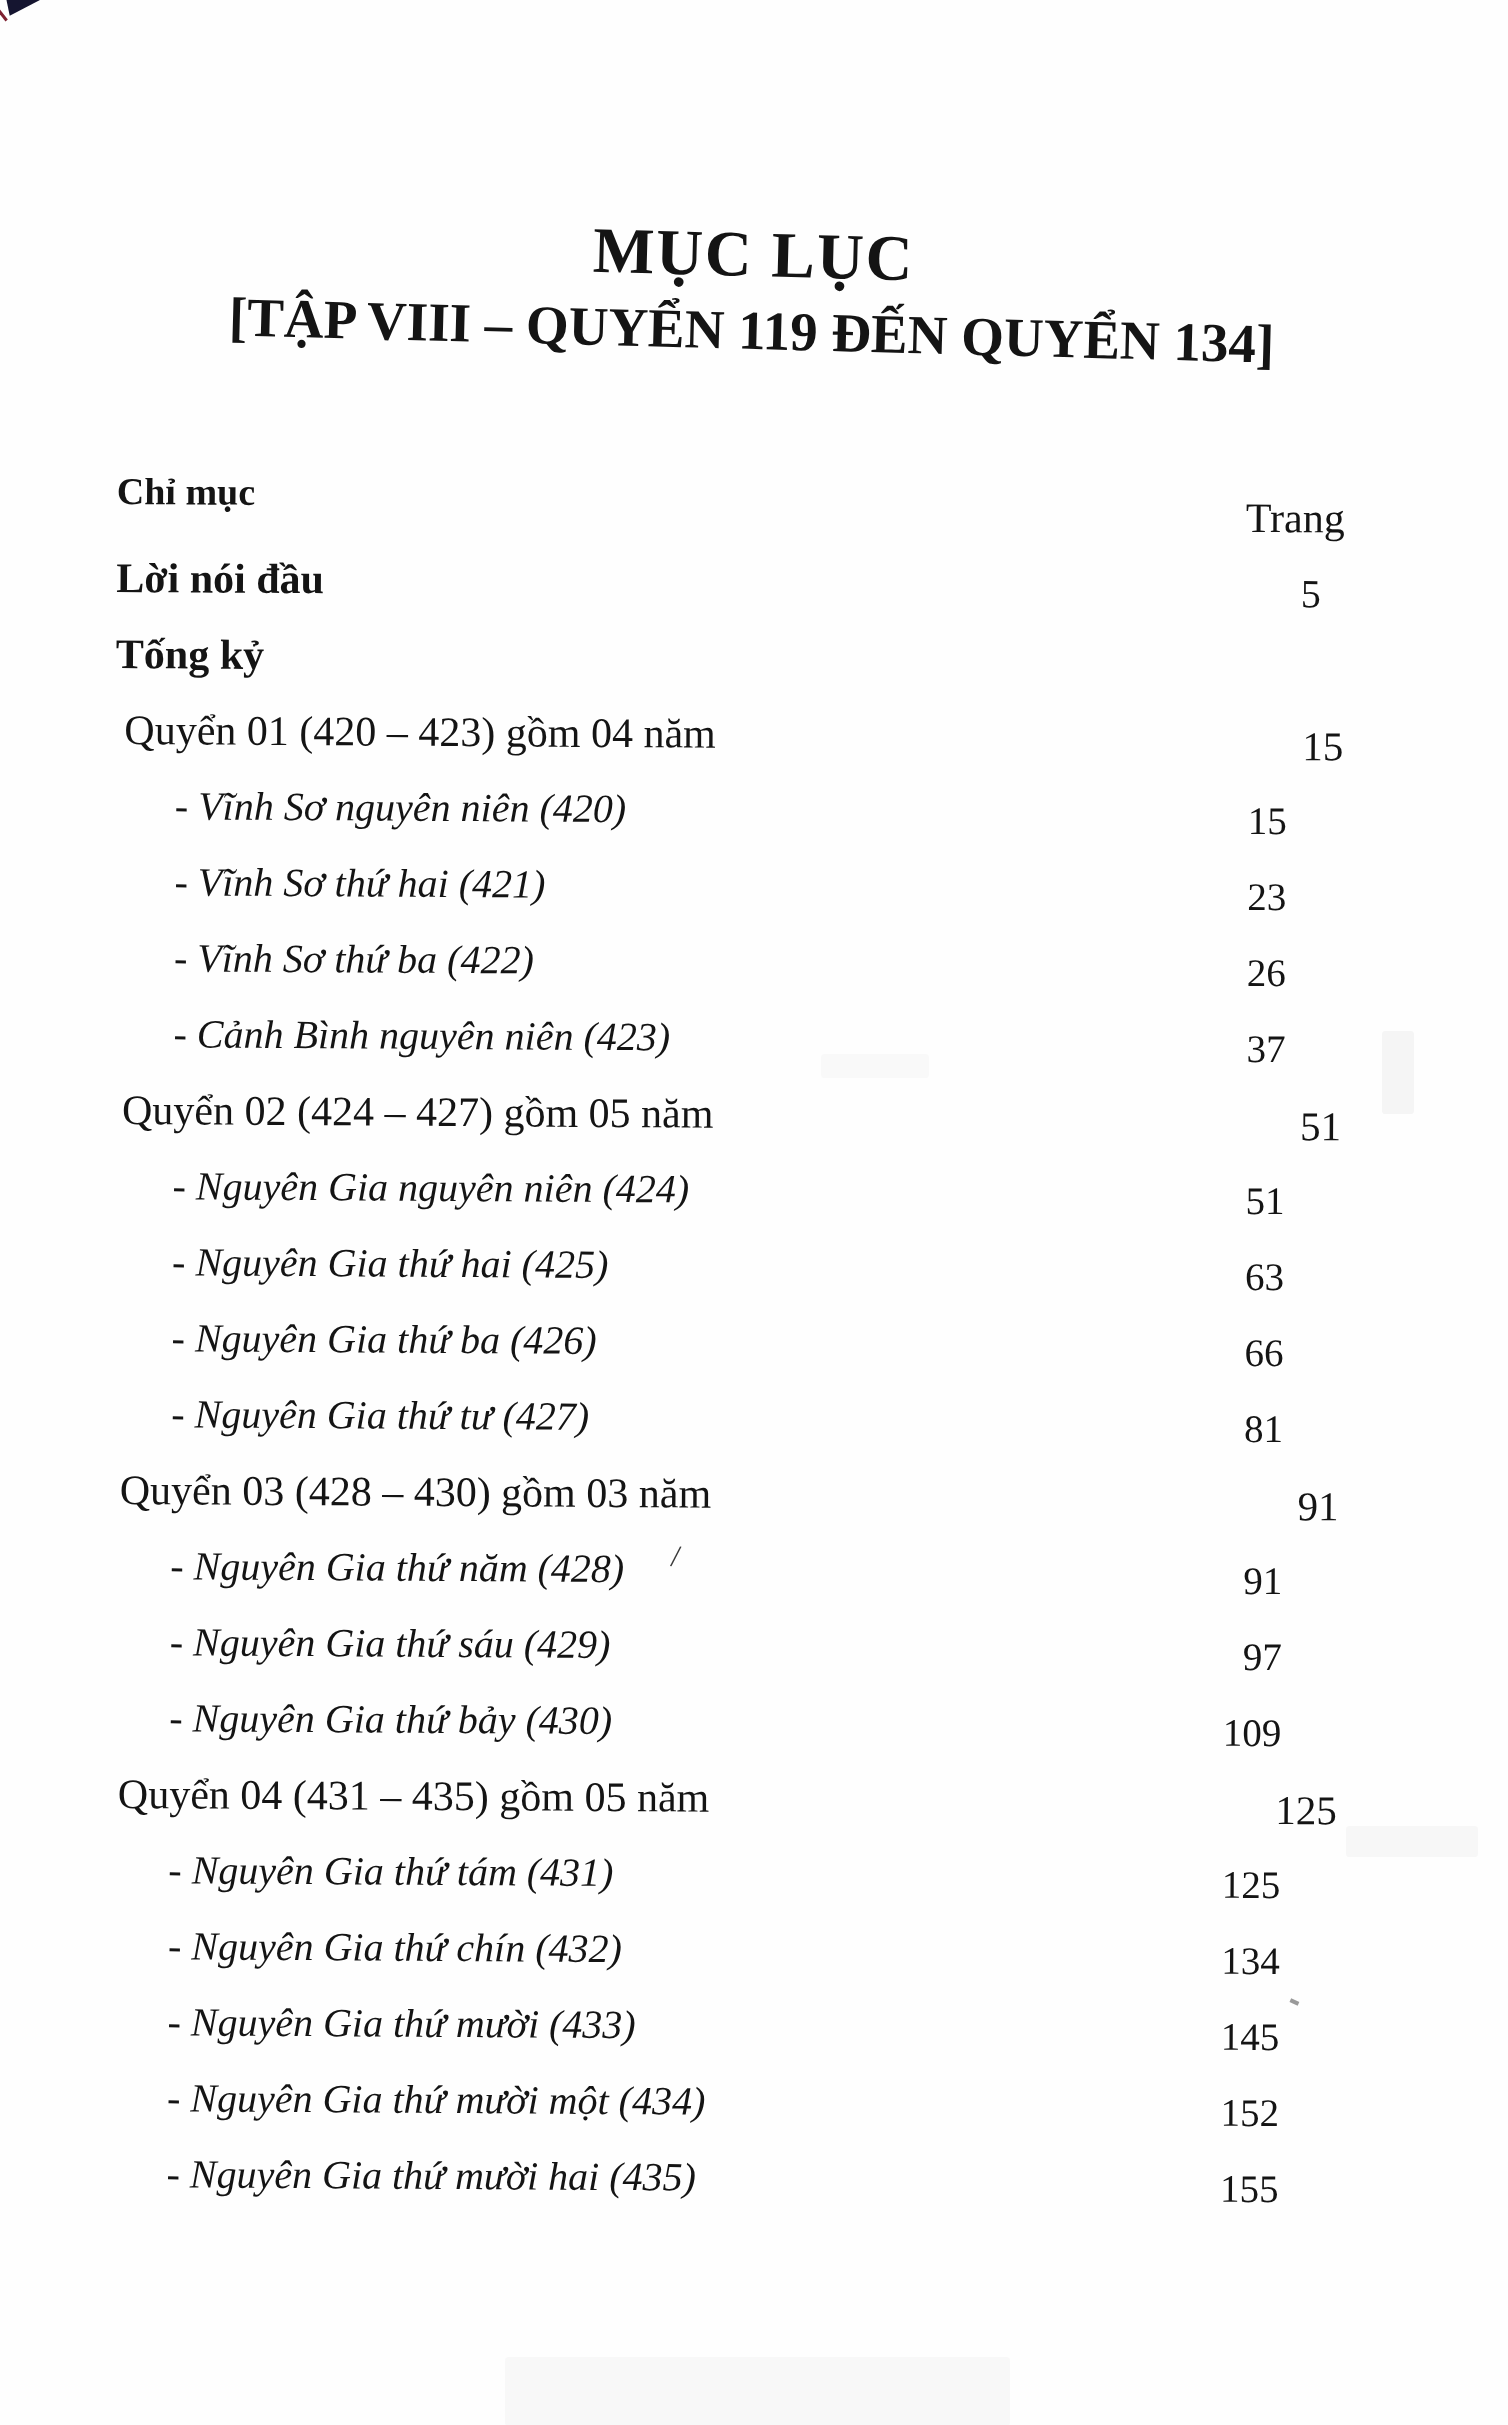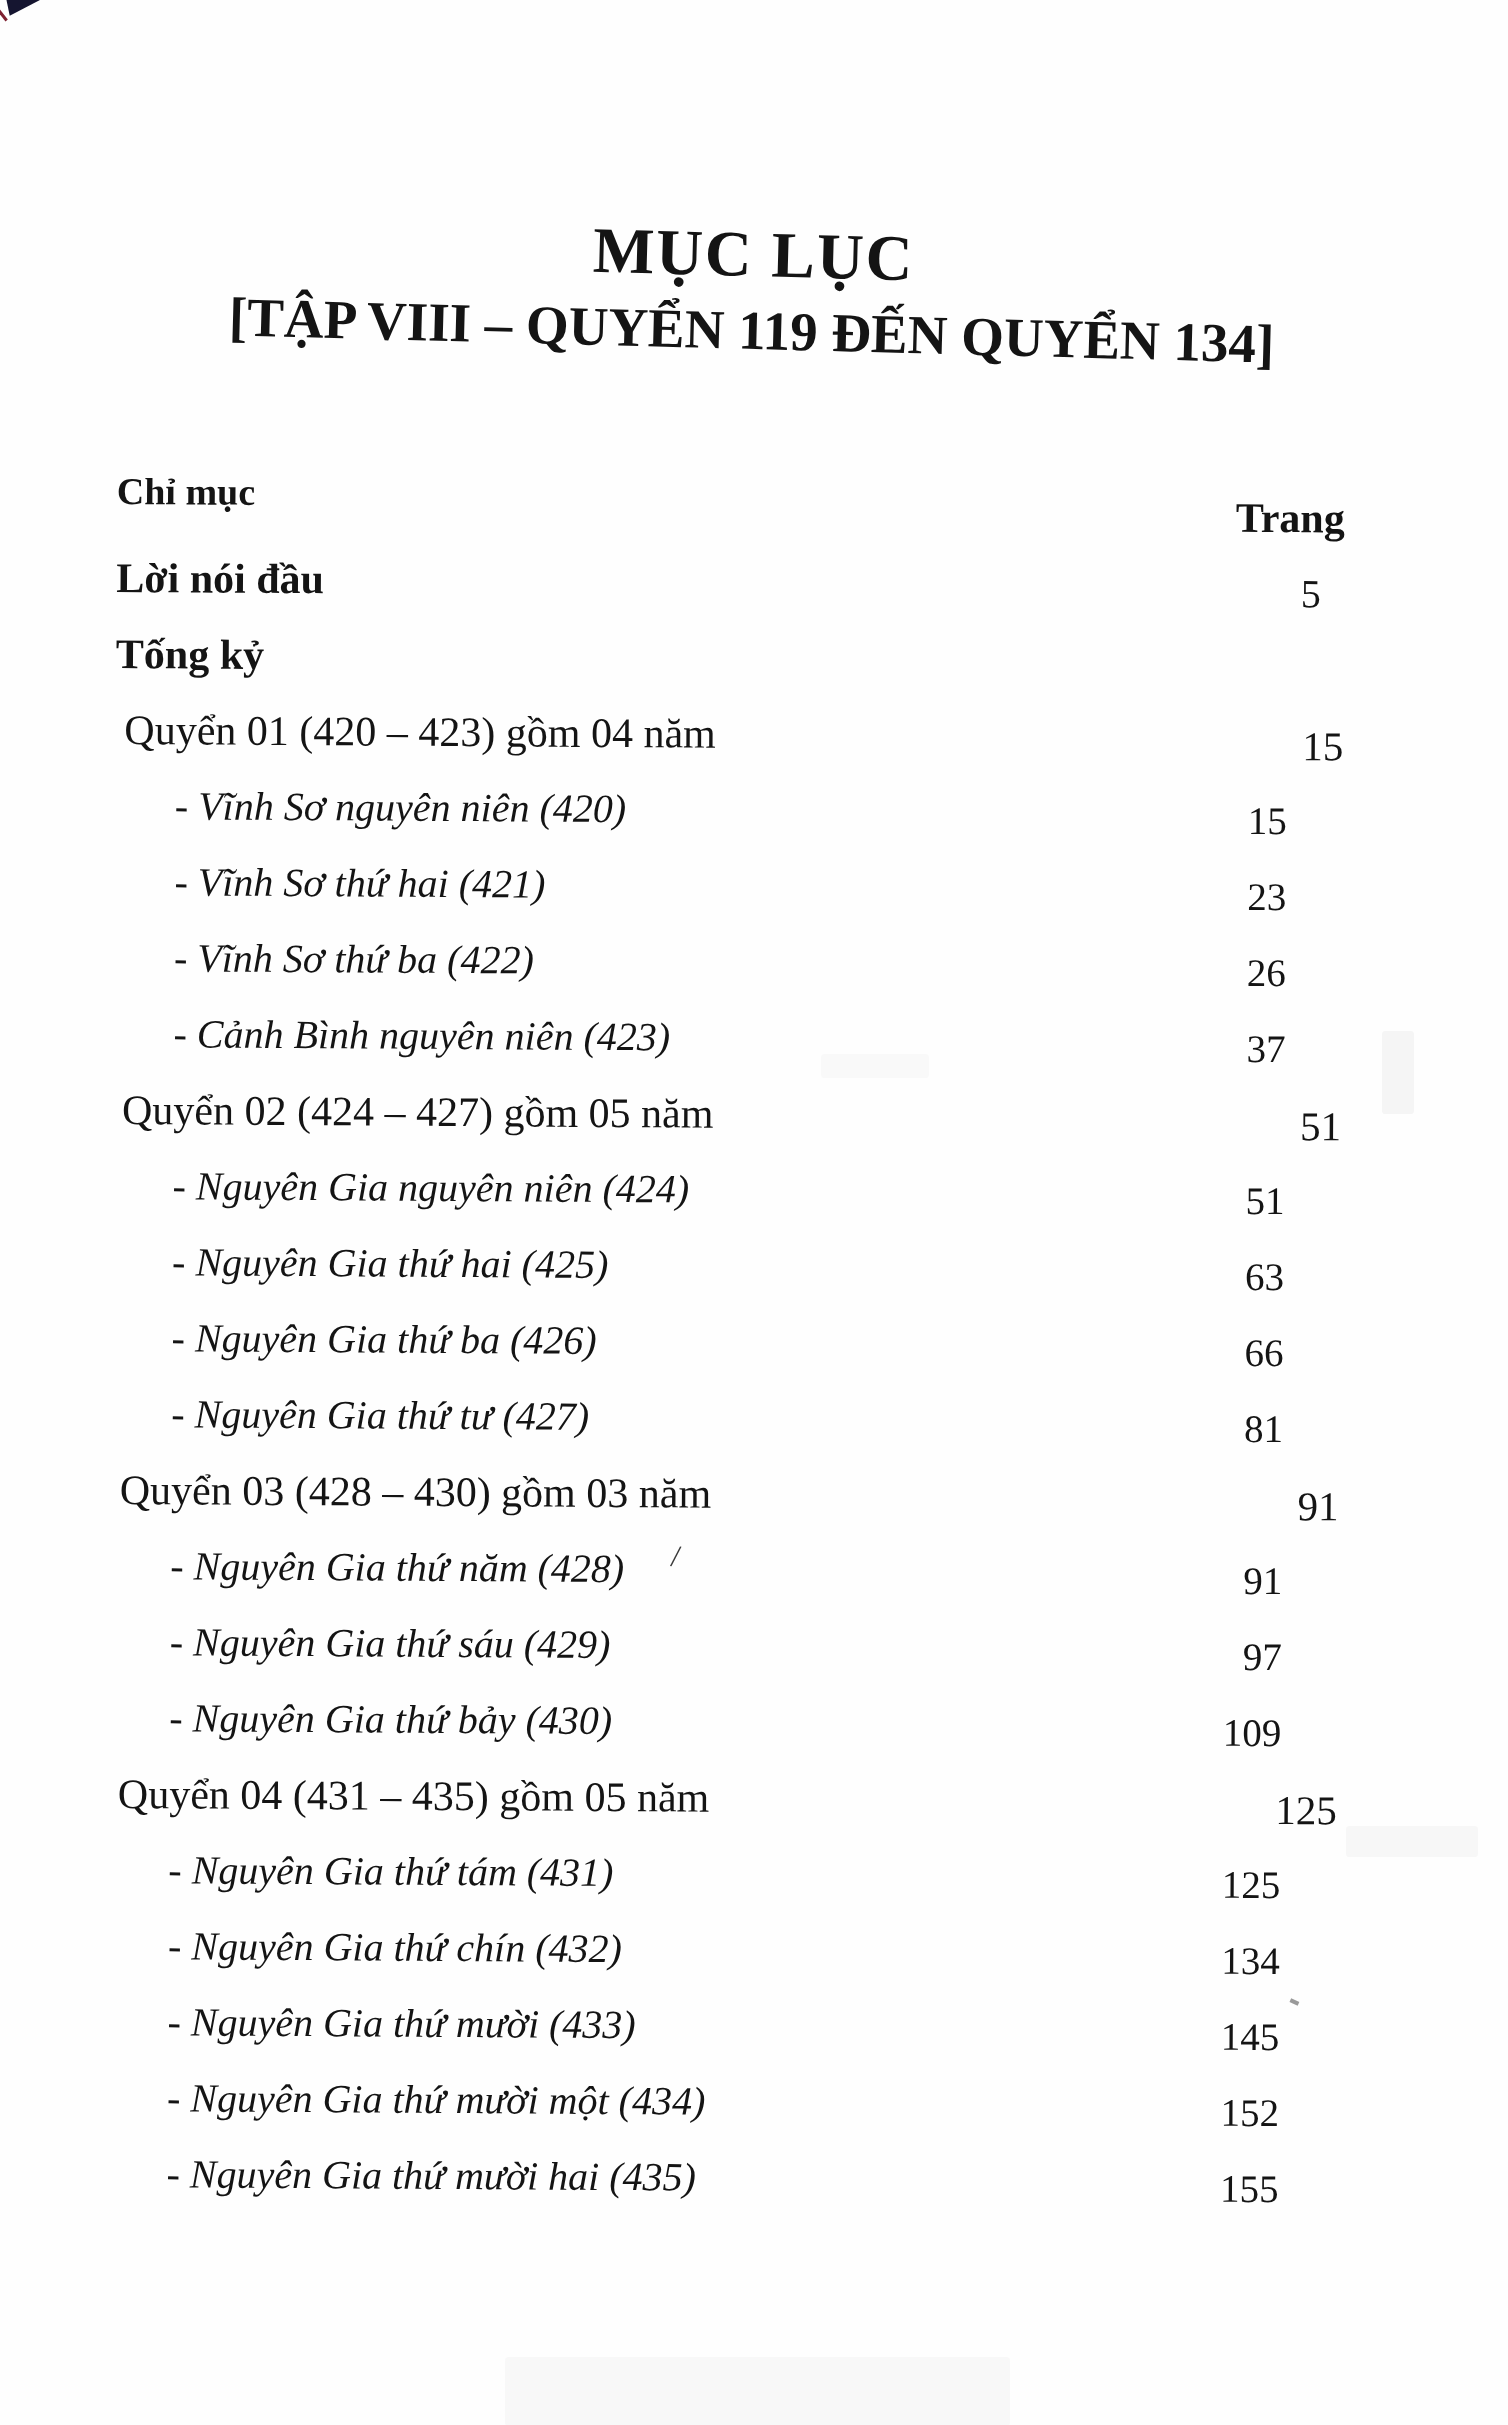--- a/index.html
+++ b/index.html
@@ -88,21 +88,21 @@
     justify-content: space-between;
     align-items: flex-start;
     height: 85px;
   }
   .toc-header .col-left {
     font-size: 38px;
     font-weight: 700;
   }
   .toc-header .col-right {
     font-size: 42px;
-    font-weight: 700;
+    font-weight: 400;
     transform: translateY(18px);
   }
 
   .toc-row {
     position: relative;
     display: flex;
     justify-content: space-between;
     align-items: flex-start;
     height: 76px;
   }

